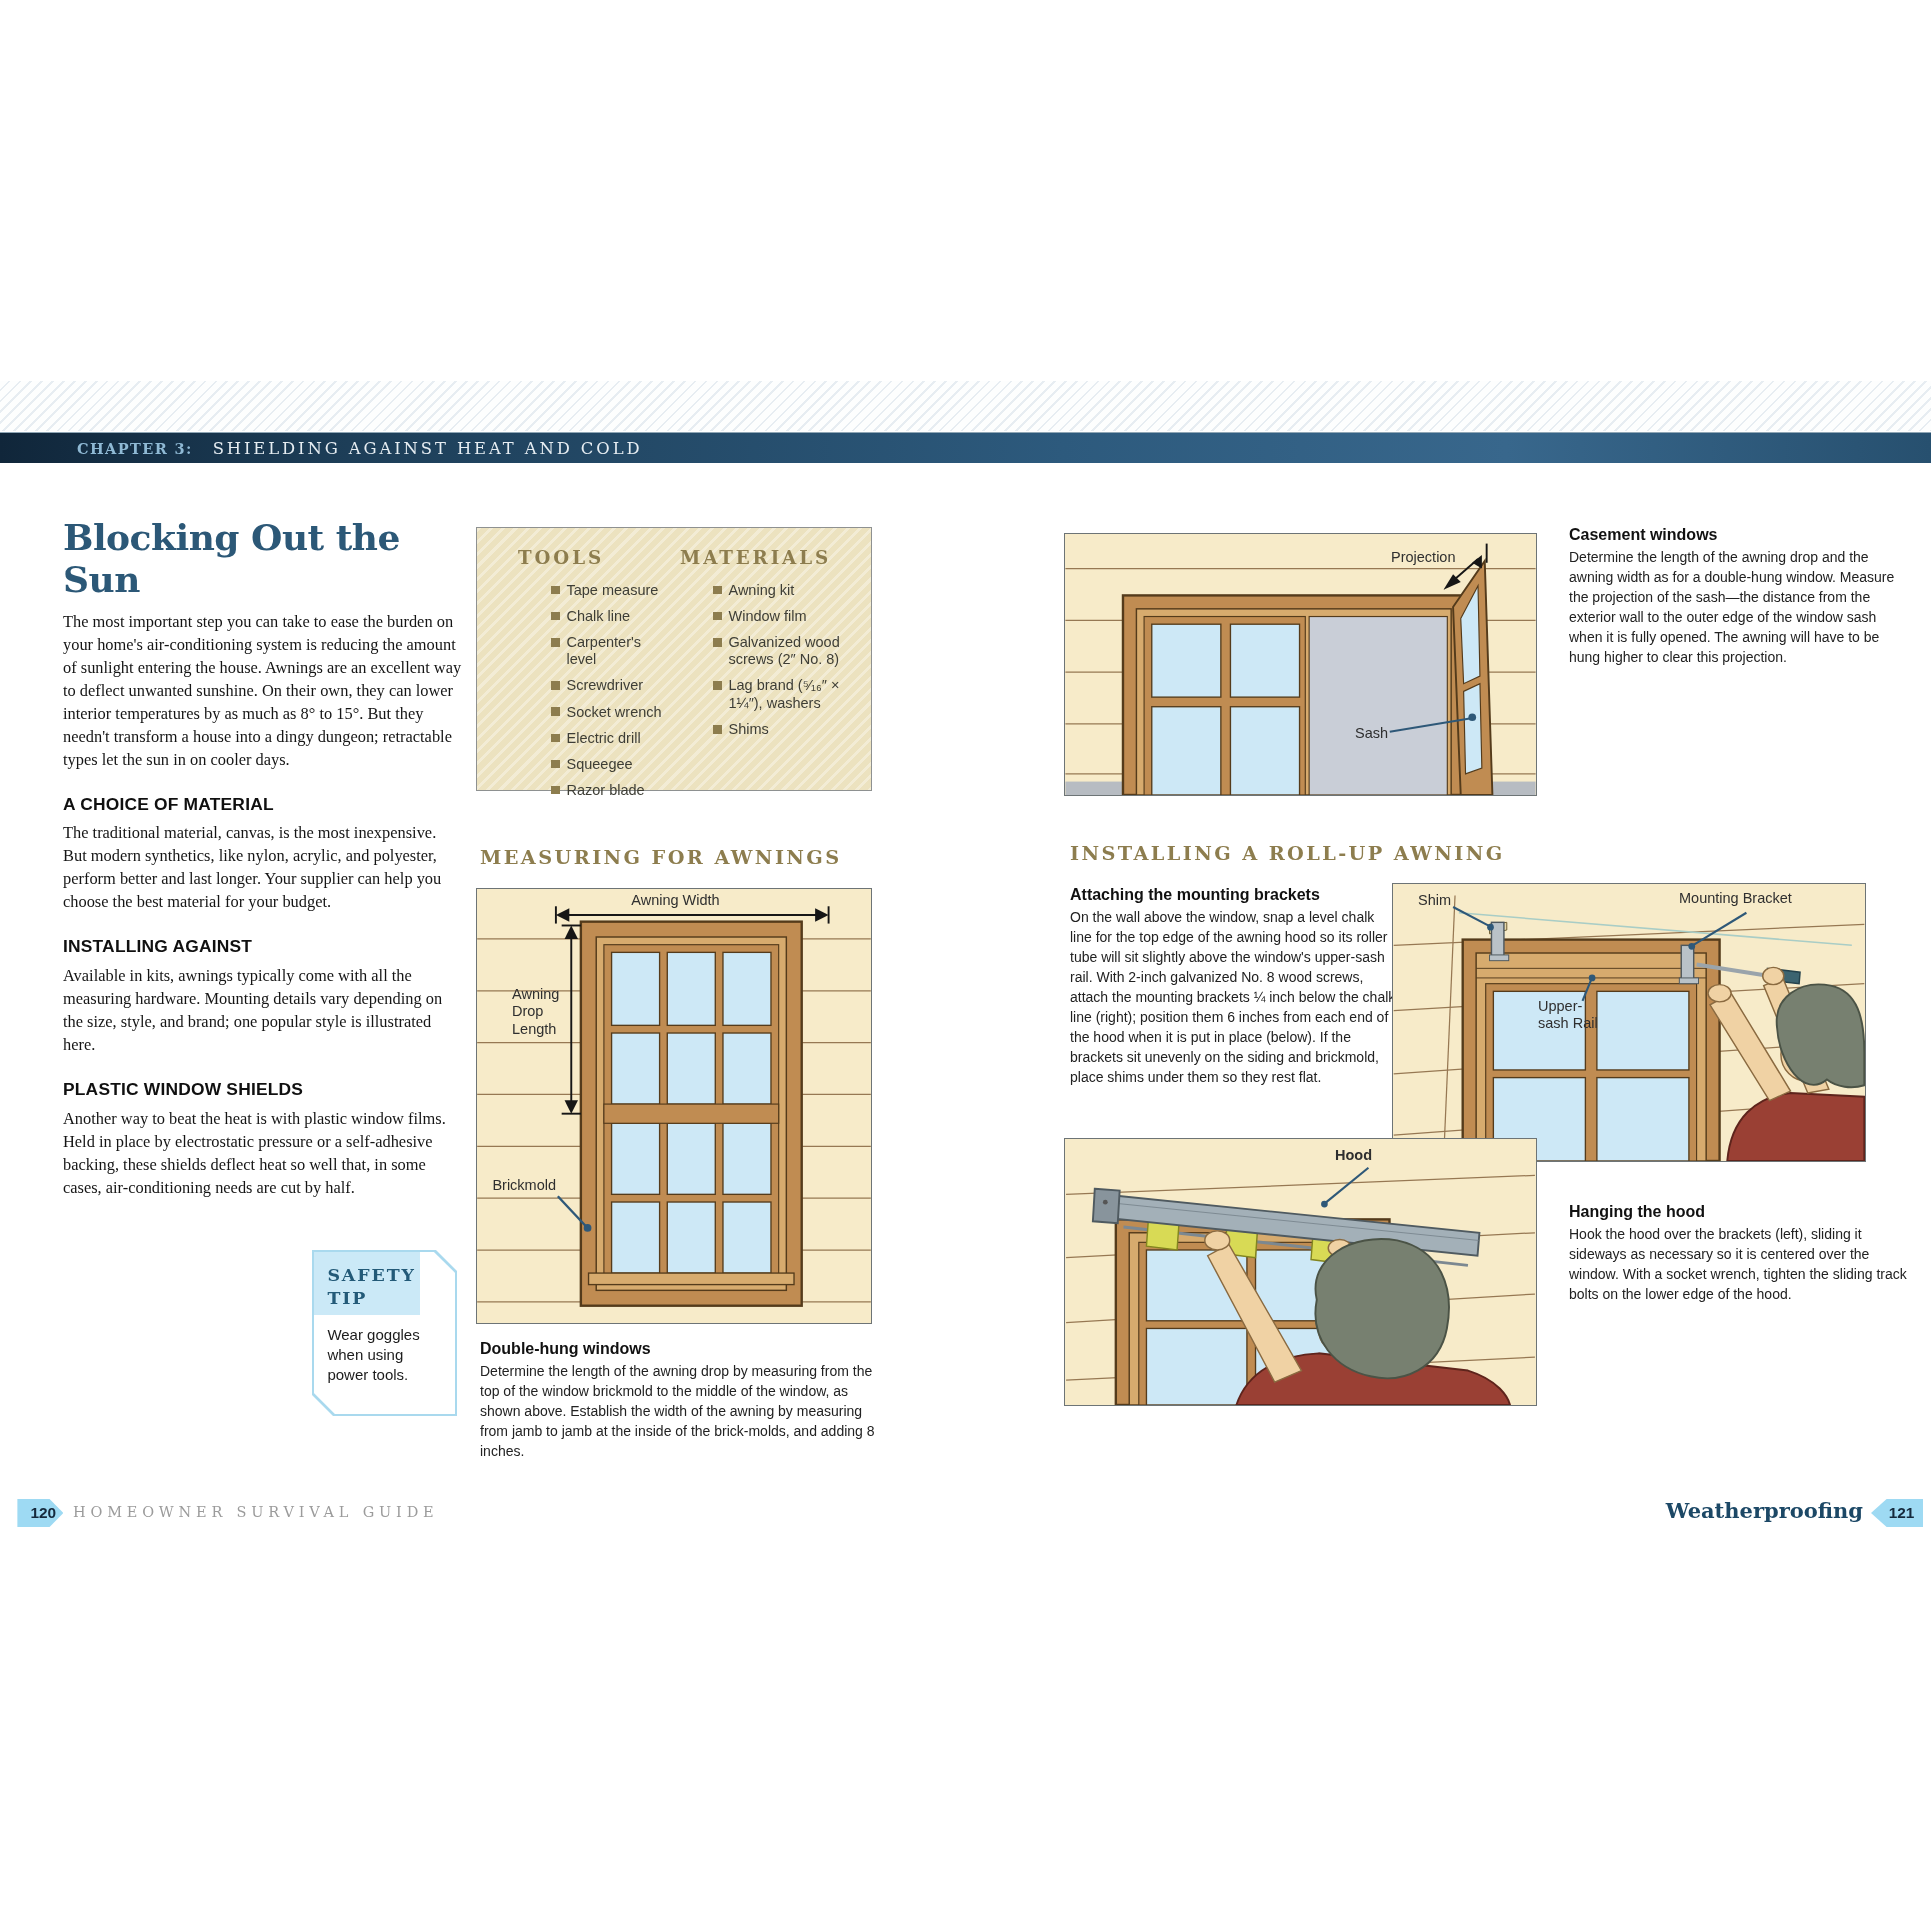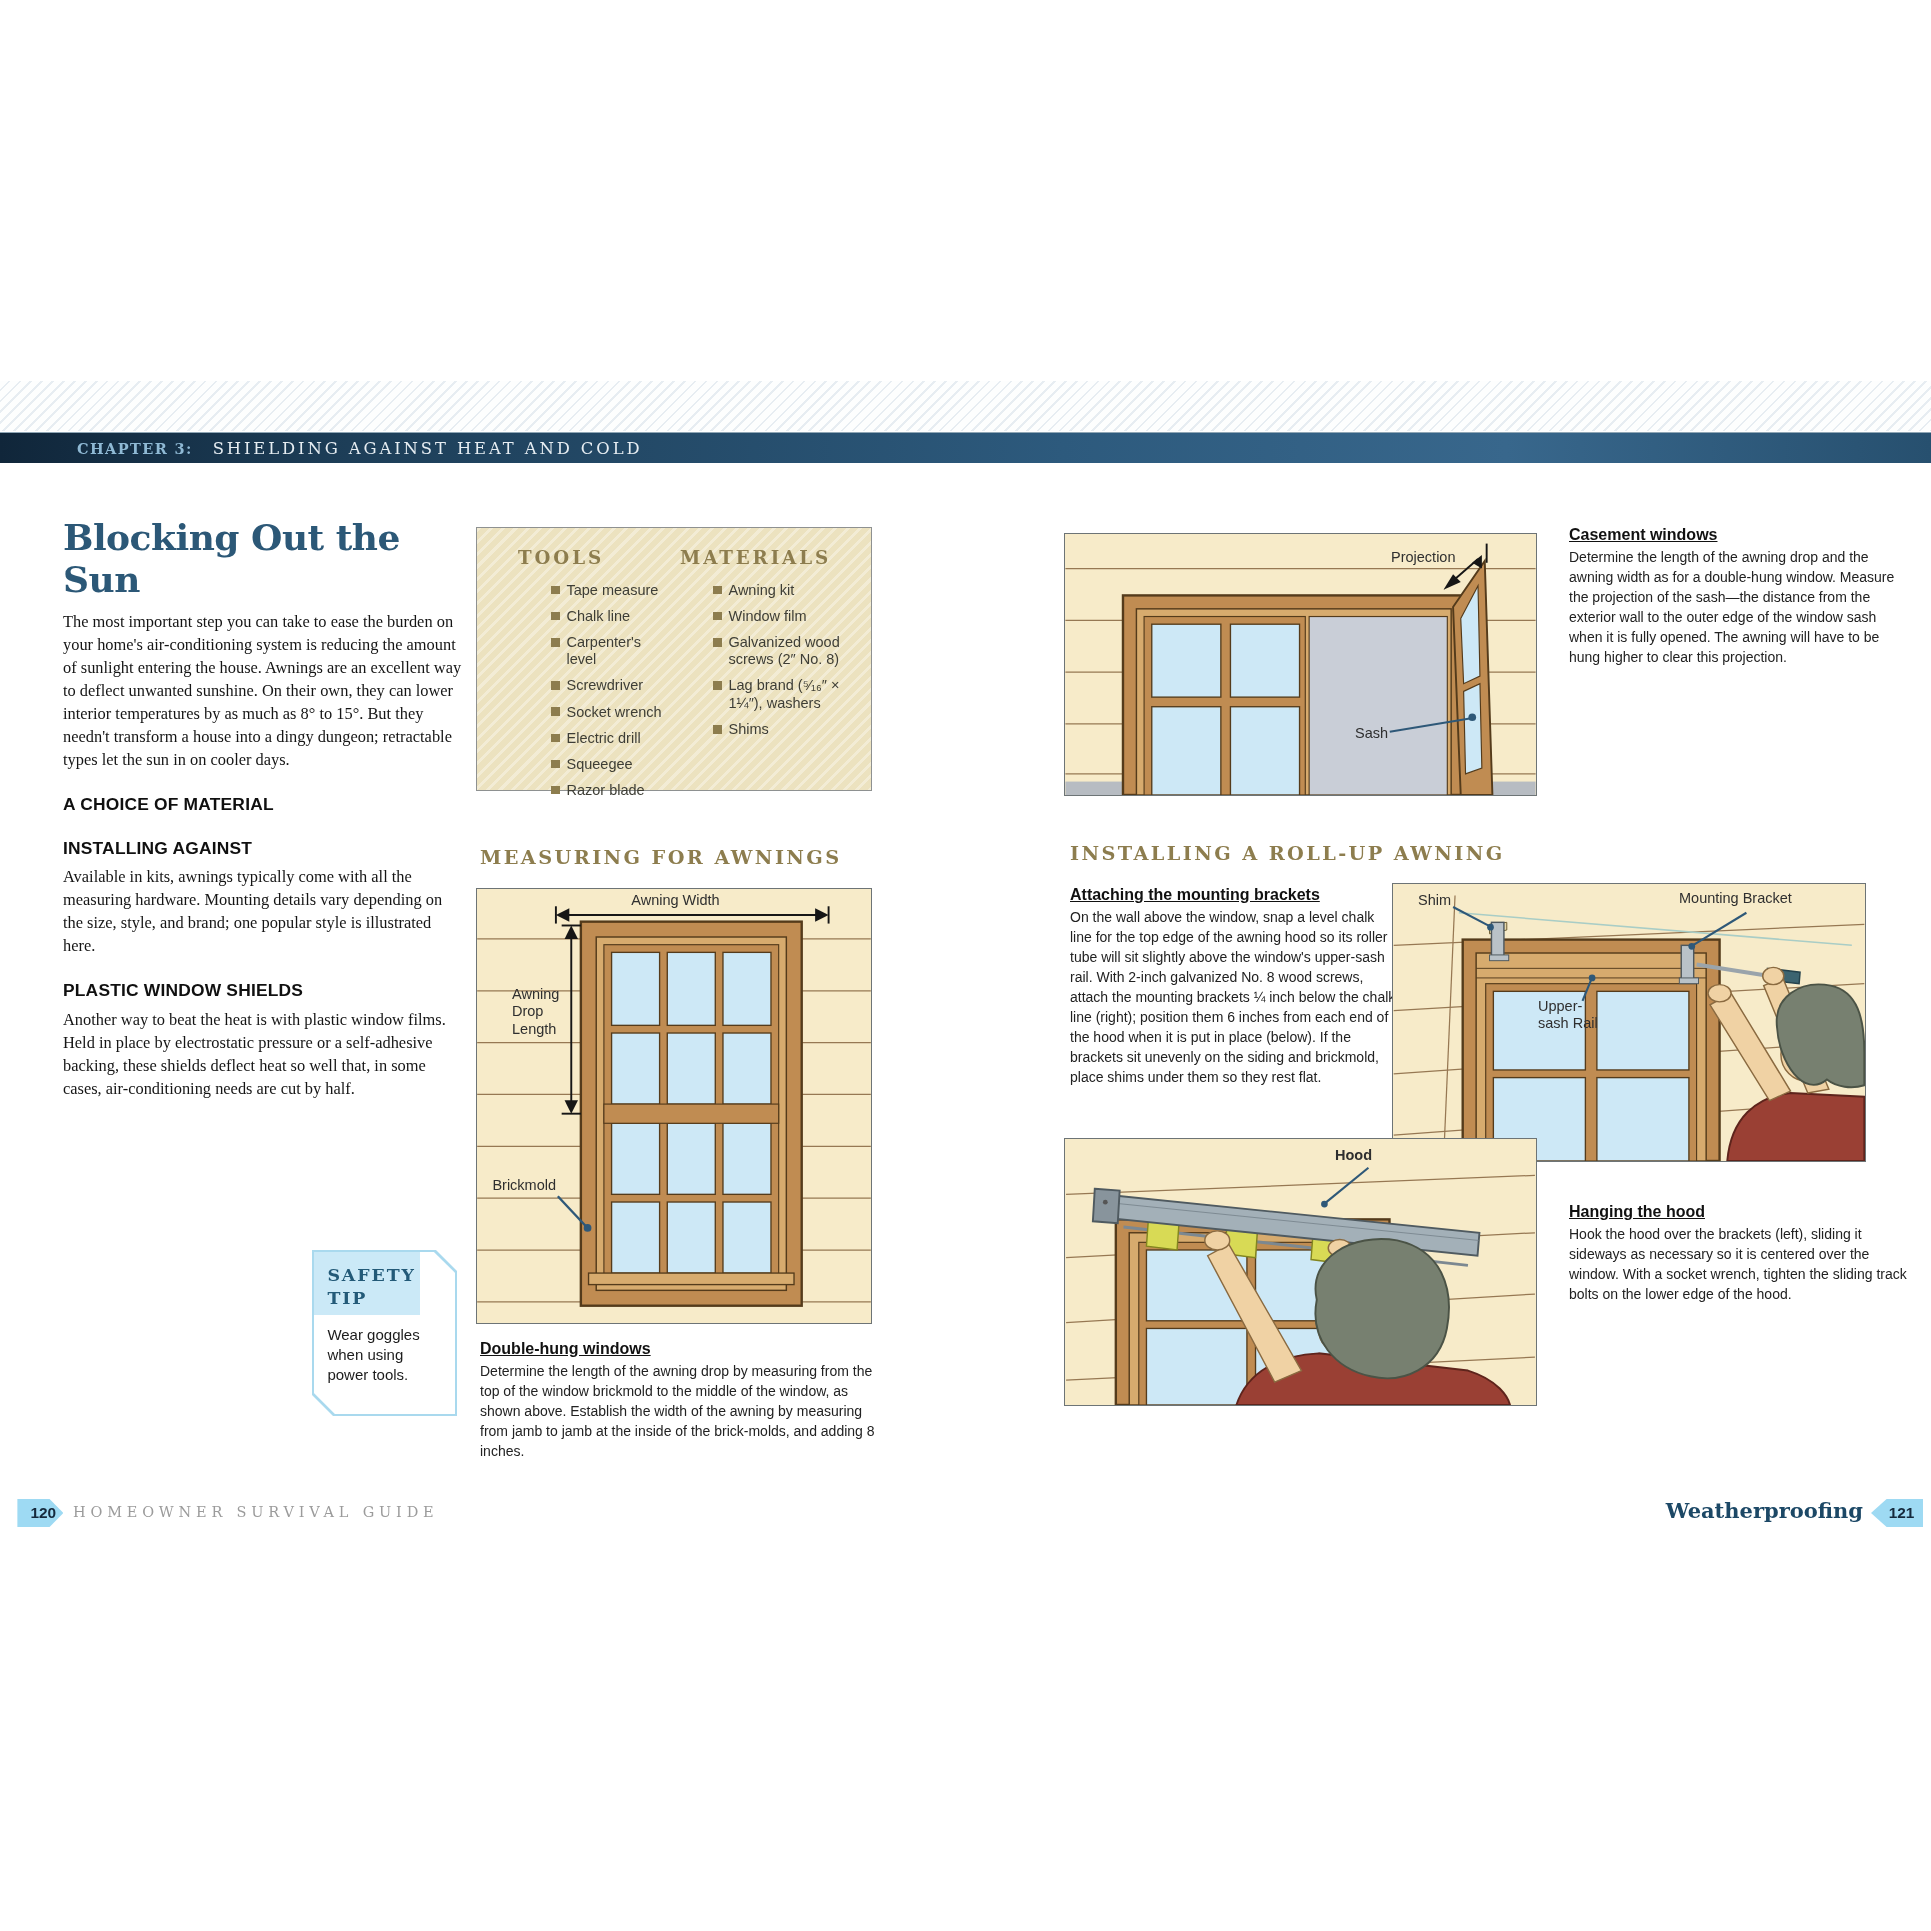--- a/index.html
+++ b/index.html
@@ -51,21 +51,21 @@
     letter-spacing:2.4px;color:#8d7d4e;}
 
   
   .illus{position:absolute;box-sizing:border-box;border:1.9px solid #6d7476;background:#f7ebc9;}
   .illus svg{position:absolute;inset:0;width:100%;height:100%;display:block;}
   .illus-label{position:absolute;font-family:"Liberation Sans",sans-serif;font-size:14.5px;
     line-height:17.4px;color:#2f2f2f;}
 
   
   .caption{position:absolute;}
-  .cap-title{font-weight:bold;font-size:16px;color:#111;margin-bottom:2.9px;text-decoration:underline;}
+  .cap-title{font-weight:bold;font-size:16px;color:#111;margin-bottom:2.9px;}
   .cap-body{font-size:14px;line-height:20px;color:#222;}
 
   
   .badge{position:absolute;top:1499px;height:28px;background:#9edaf3;color:#15293c;
     font-weight:bold;font-size:15.4px;display:flex;align-items:center;box-sizing:border-box;}
   .badge-left{left:17.4px;width:46px;clip-path:polygon(0 0,70% 0,100% 50%,70% 100%,0 100%);padding-left:13px;}
   .badge-right{left:1871px;width:52px;clip-path:polygon(30% 0,100% 0,100% 100%,30% 100%,0 50%);
     justify-content:flex-end;padding-right:8.7px;}
   .book-title{position:absolute;left:73px;top:1504px;font-family:"DejaVu Serif",serif;
     font-size:14.5px;letter-spacing:4.8px;color:#9b9b9b;}
@@ -81,20 +81,21 @@
 
   <div class="chapter-bar">
     <span class="chapter-label">CHAPTER 3:</span>
     <span class="chapter-title">SHIELDING AGAINST HEAT AND COLD</span>
   </div>
 
   <div class="left-col">
     <h1 class="page-title">Blocking Out the Sun</h1>
     <p class="serif-body">The most important step you can take to ease the burden on your home's air-conditioning system is reducing the amount of sunlight entering the house. Awnings are an excellent way to deflect unwanted sunshine. On their own, they can lower interior temperatures by as much as 8° to 15°. But they needn't transform a house into a dingy dungeon; retractable types let the sun in on cooler days.</p>
     <h2 class="sans-head">A CHOICE OF MATERIAL</h2>
+    <p class="serif-body">The traditional material, canvas, is the most inexpensive. But modern synthetics, like nylon, acrylic, and polyester, perform better and last longer. Your supplier can help you choose the best material for your budget.</p>
     <h2 class="sans-head">INSTALLING AGAINST</h2>
     <p class="serif-body">Available in kits, awnings typically come with all the measuring hardware. Mounting details vary depending on the size, style, and brand; one popular style is illustrated here.</p>
     <h2 class="sans-head">PLASTIC WINDOW SHIELDS</h2>
     <p class="serif-body">Another way to beat the heat is with plastic window films. Held in place by electrostatic pressure or a self-adhesive backing, these shields deflect heat so well that, in some cases, air-conditioning needs are cut by half.</p>
   </div>
 
   <div class="safety-outer">
     <div class="safety-inner">
       <div class="safety-head">SAFETY TIP</div>
       <div class="safety-body">Wear goggles when using power tools.</div>

